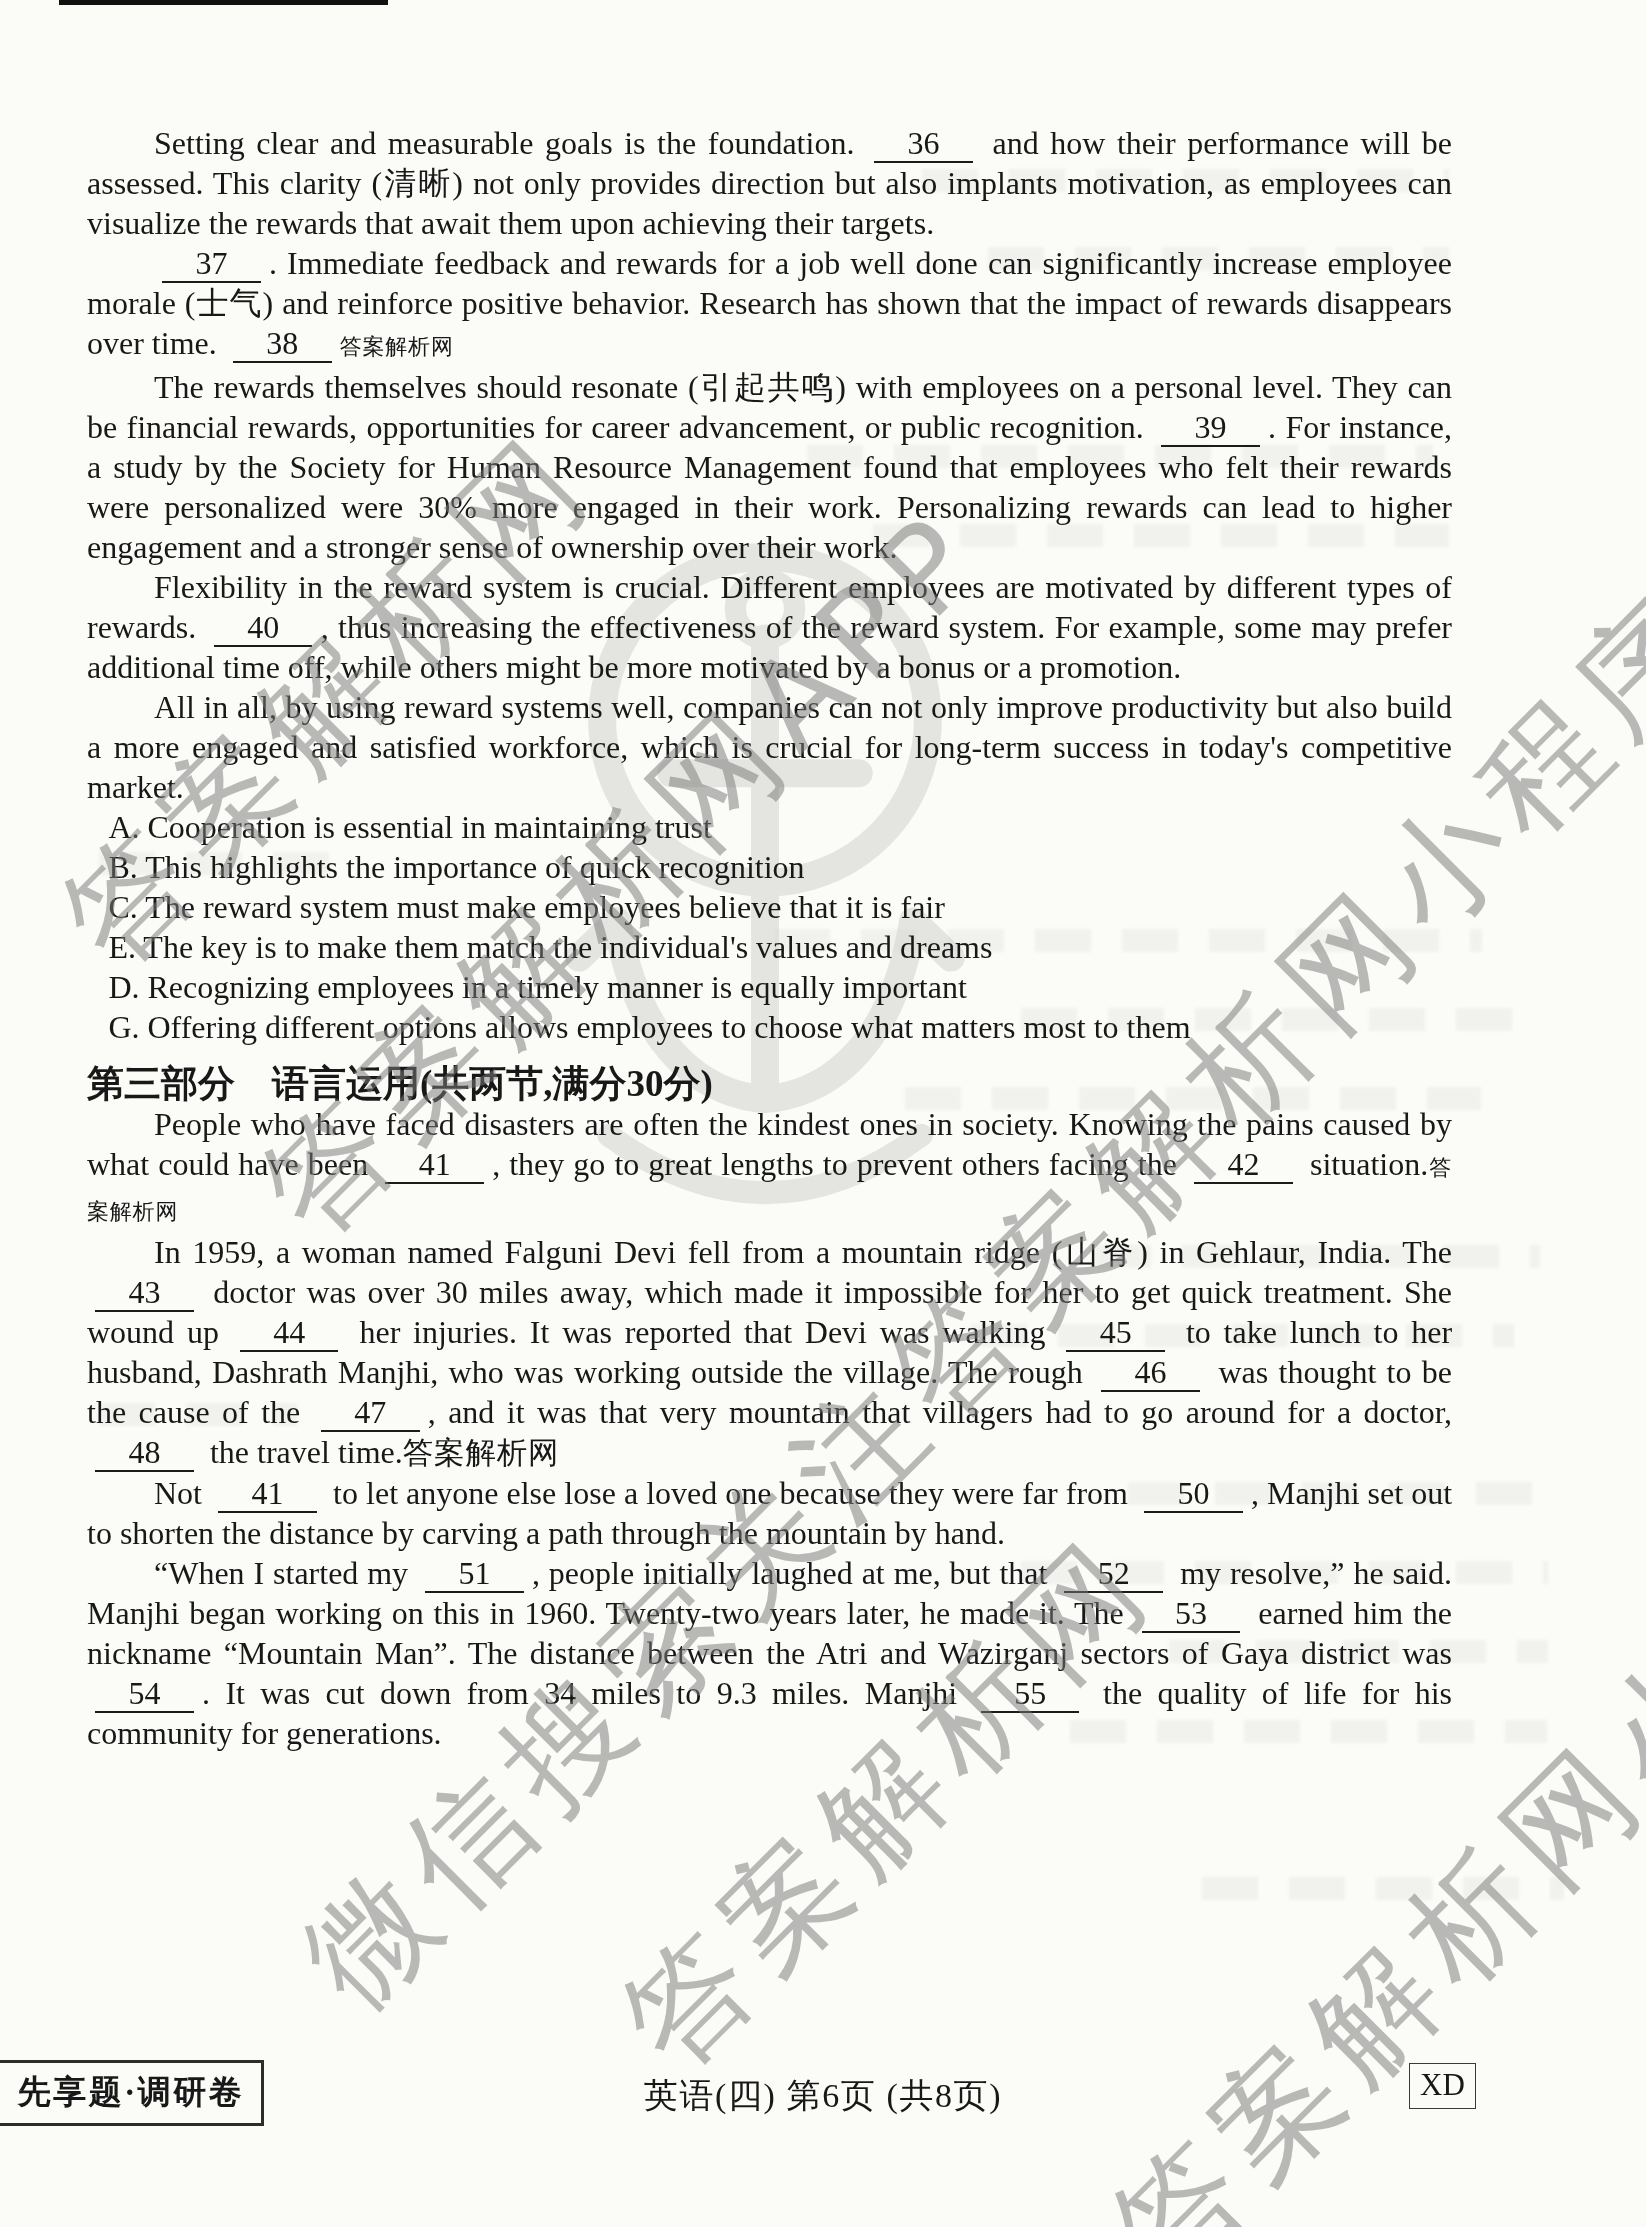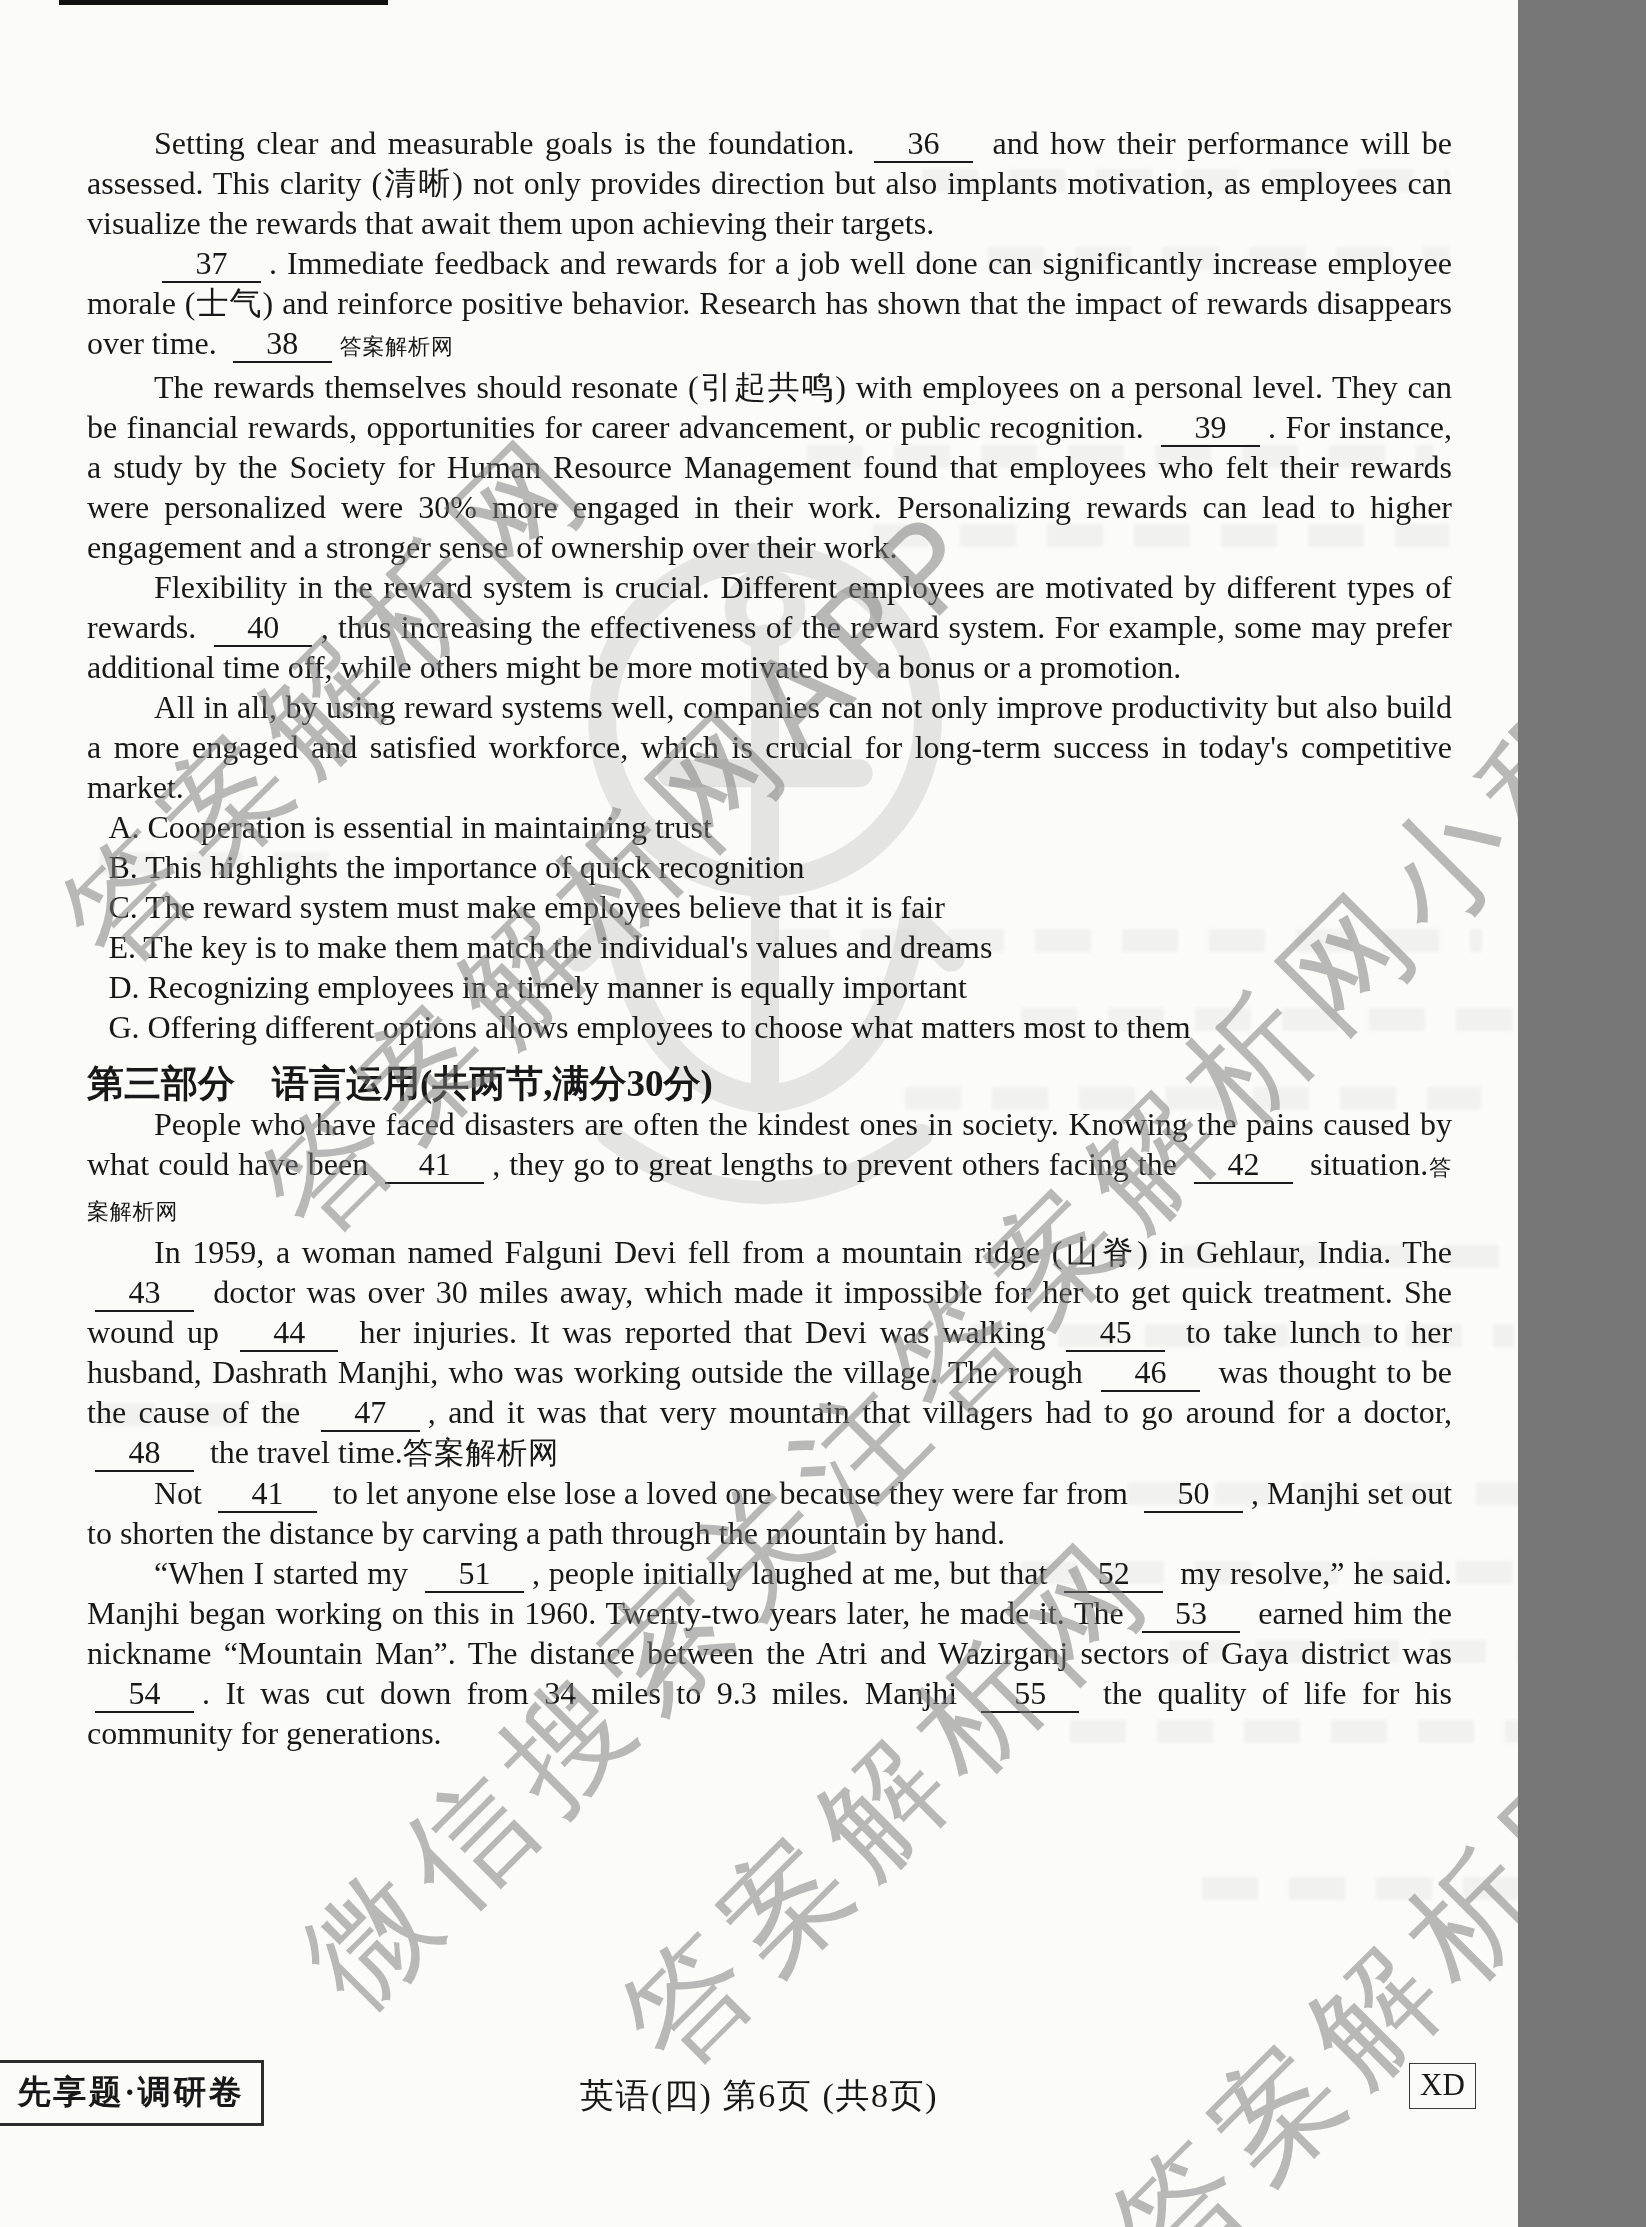--- a/index.html
+++ b/index.html
@@ -1,16 +1,16 @@
 <!DOCTYPE html>
 <html style="font-size:13px"><head>
 <meta charset="utf-8">
 <style>
   html,body{margin:0;padding:0;background:#777;}
-  .page{position:relative;width:1518px;height:2227px;background:#fbfbf8;overflow:hidden;
+  .page{position:relative;width:1646px;height:2227px;background:#fbfbf8;overflow:hidden;
         font-family:"Liberation Serif","DejaVu Serif",serif;color:#181818;}
   
   .content{position:absolute;left:87px;top:123px;width:1365px;z-index:3;
            font-size:32px;line-height:40px;text-align:justify;}
   .para{text-indent:67px;}
   .txt{}
   .blank{display:inline-block;min-width:92px;border-bottom:2.5px solid #1b1b1b;
          text-align:center;line-height:35px;margin:0 8.2px;text-indent:0;padding:0 3.3px;}
   .note{font-size:22px;letter-spacing:0.8px;}
   .note-large{font-size:30.5px;letter-spacing:0.8px;}

